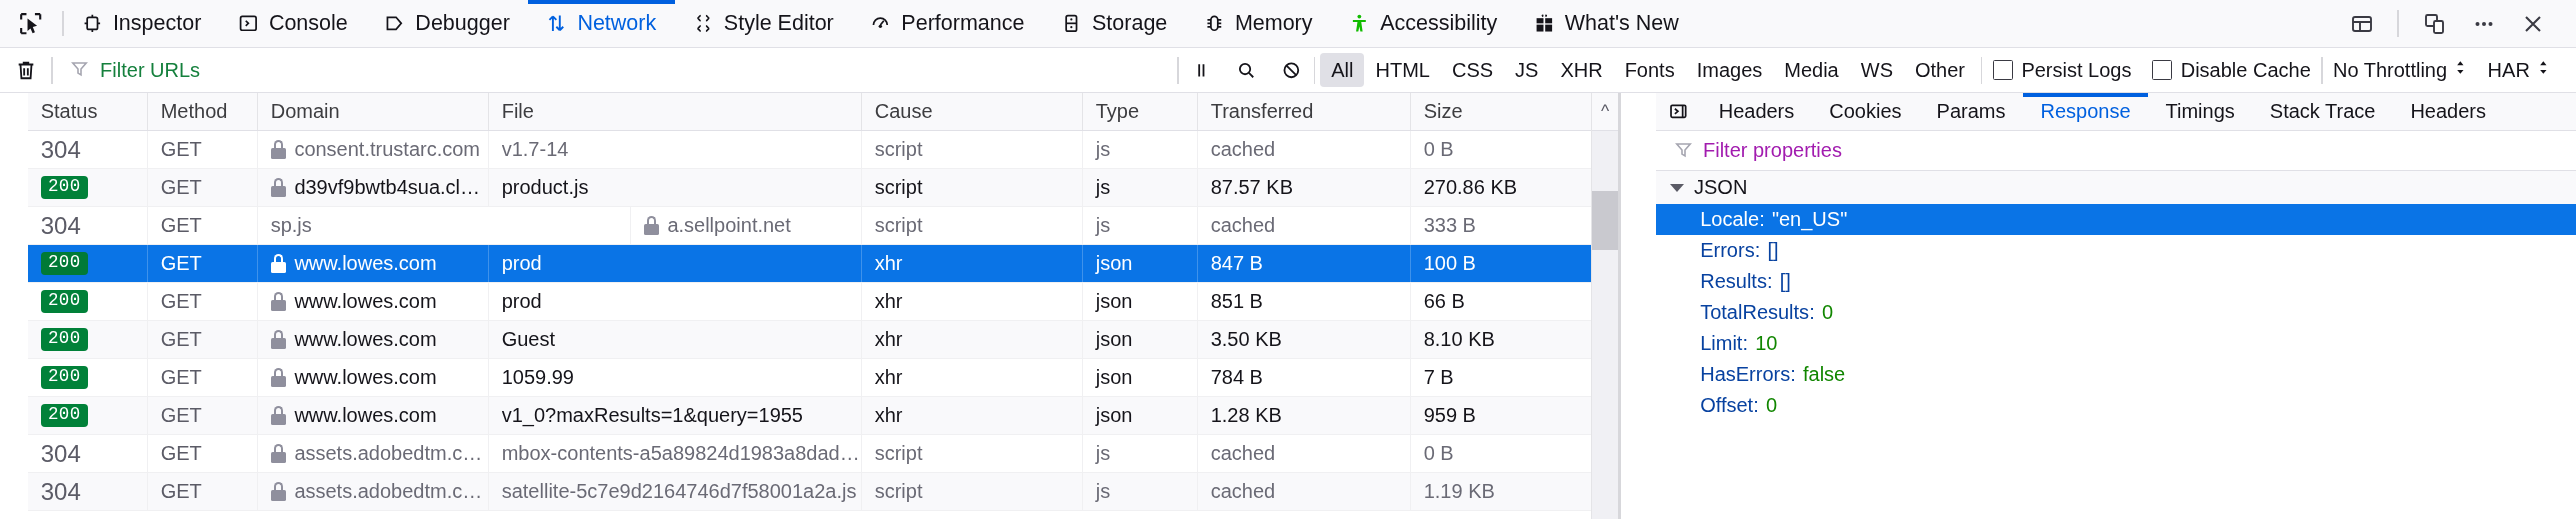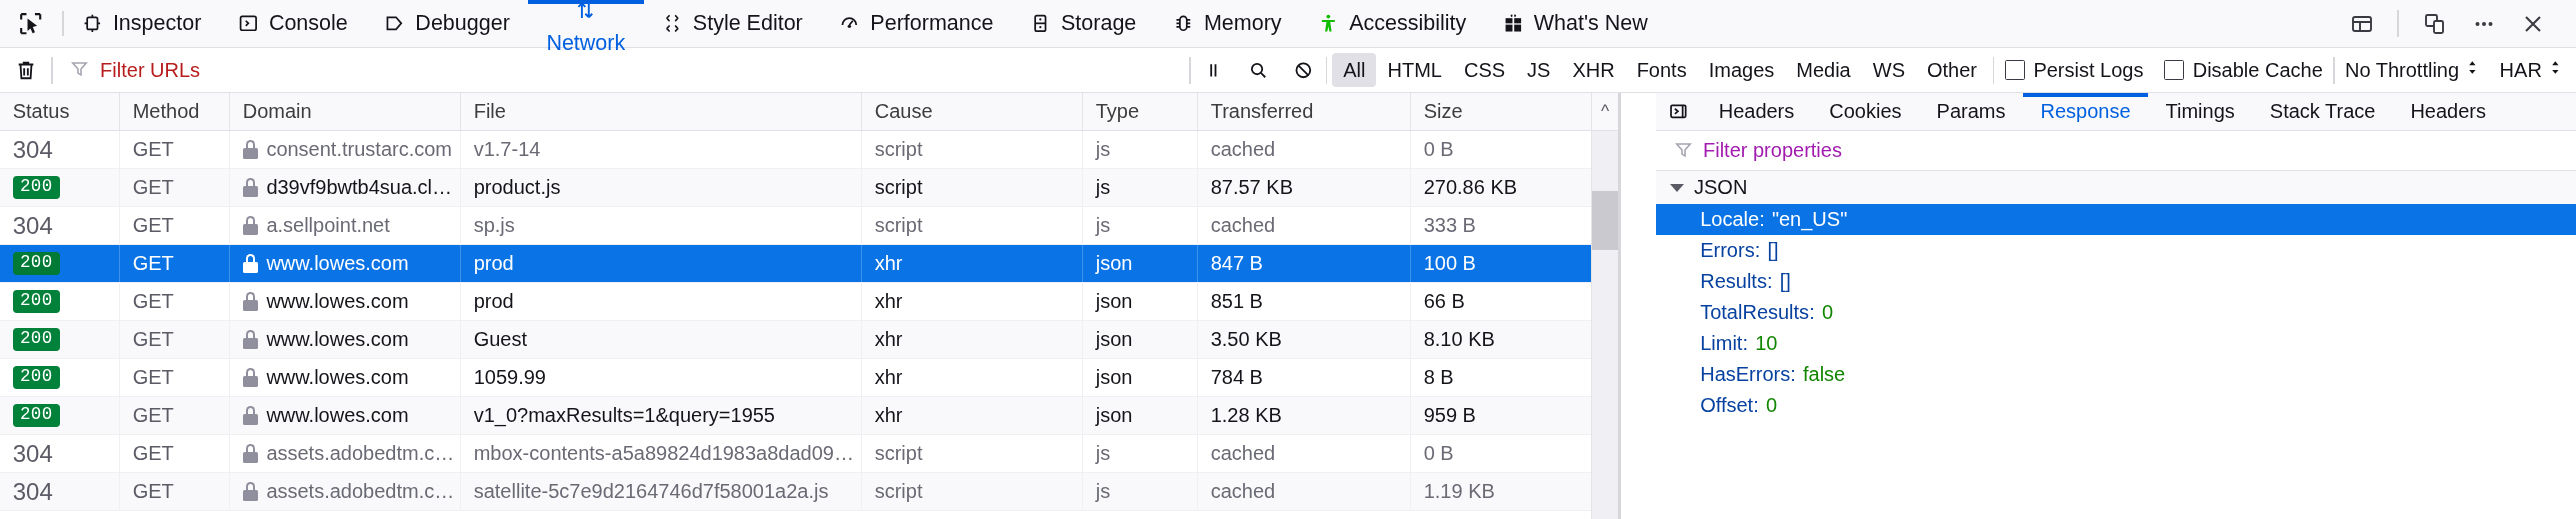--- a/index.html
+++ b/index.html
@@ -29,21 +29,21 @@
     width: 1.6px; background: #d7d7db; margin: 11px 0; flex: none;
   }
   .tabs { display: flex; align-items: stretch; flex: 1; }
   .tab {
     display: flex; align-items: center; gap: 10.3px;
     padding: 0 18.3px;
     font-size: 21.5px; color: #15141a;
     cursor: pointer; position: relative;
     white-space: nowrap;
   }
-  .tab.selected { color: #0060df; flex-direction: column; }
+  .tab.selected { color: #0060df; }
   .tab.selected::before {
     content: ""; position: absolute; left: 0; right: 0; top: 0;
     height: 4px; background: #0060df;
   }
   .tab .tab-ico { display: flex; align-items: center; }
   .toolbar-right { display: flex; align-items: center; padding-right: 19px; gap: 0; }
   .tb-icon-btn {
     width: 49px; height: 48px; display: flex; align-items: center;
     justify-content: center; cursor: pointer;
   }
@@ -58,22 +58,22 @@
   }
   .trash-btn {
     width: 51px; height: 45px; display: flex; align-items: center;
     justify-content: center; cursor: pointer;
   }
   .netbar-sep { width: 1.6px; height: 27px; background: #d7d7db; flex: none; }
   .filter-urls {
     flex: 1; display: flex; align-items: center; gap: 11px;
     padding-left: 17.5px; height: 45px; cursor: text;
   }
-  .filter-urls .ph { font-size: 20px; color: #b91c1c; text-align: center; }
-  .netbar-right { display: flex; align-items: center; height: 45px; padding-right: 4px; }
+  .filter-urls .ph { font-size: 20px; color: #15803d; text-align: center; }
+  .netbar-right { display: flex; align-items: center; height: 45px; padding-right: 16px; }
   .ctrl-icon {
     width: 45px; height: 45px; display: flex; align-items: center;
     justify-content: center; cursor: pointer;
   }
   .type-filters { display: flex; align-items: center; gap: 0; padding: 0 4.8px; }
   .type-pill {
     font-size: 20px; color: #15141a; padding: 5.6px 11px;
     border-radius: 4px; cursor: pointer; white-space: nowrap;
   }
   .type-pill.active { background: #e0e0e6; }
@@ -89,21 +89,21 @@
     display: flex; align-items: center; gap: 7.2px; padding: 0 10.3px;
     font-size: 20px; color: #15141a; cursor: pointer; white-space: nowrap;
   }
 
   
   .body-split { flex: 1; display: flex; min-height: 0; }
 
   
   .req-panel { width: 1618px; display: flex; flex-direction: column; min-width: 0; background: #fff; }
   .req-scroll-wrap { display: flex; flex: 1; min-height: 0; }
-  .req-table { flex: 1; display: flex; flex-direction: column; min-width: 0; }
+  .req-table { flex: 1; display: flex; flex-direction: column; min-width: 0; margin-left: 28px; }
 
   .rt-head {
     display: flex; height: 38px; min-height: 38px;
     background: #f9f9fb; border-bottom: 1.6px solid #e0e0e6;
     font-size: 20px; color: #3d3d40;
   }
   .rt-head .c {
     display: flex; align-items: center; padding-left: 12.7px;
     border-left: 1.6px solid #e4e4e7; cursor: pointer; overflow: hidden;
   }
@@ -552,30 +552,30 @@
                   <span class="">270.86 KB</span>
                 </div>
               </div>
               <div class="row even">
                 <div class="c col-status">
                   <span class="status-304">304</span>
                 </div>
                 <div class="c col-method">
                   <span class="method-dim dim">GET</span>
                 </div>
+                <div class="c col-file">
+                  <span class="ellipsis dim">sp.js</span>
+                </div>
                 <div class="c col-domain">
                   <span class="lock">
                     <span class="shackle"></span>
                     <span class="body"></span>
                   </span>
                   <span class="ellipsis dim">a.sellpoint.net</span>
                 </div>
-                <div class="c col-file">
-                  <span class="ellipsis dim">sp.js</span>
-                </div>
                 <div class="c col-cause">
                   <span class="dim">script</span>
                 </div>
                 <div class="c col-type">
                   <span class="dim">js</span>
                 </div>
                 <div class="c col-trans">
                   <span class="dim">cached</span>
                 </div>
                 <div class="c col-size">
@@ -692,21 +692,21 @@
                 <div class="c col-cause">
                   <span class="">xhr</span>
                 </div>
                 <div class="c col-type">
                   <span class="">json</span>
                 </div>
                 <div class="c col-trans">
                   <span class="">784 B</span>
                 </div>
                 <div class="c col-size">
-                  <span class="">8 B</span>
+                  <span class="">7 B</span>
                 </div>
               </div>
               <div class="row odd">
                 <div class="c col-status">
                   <span class="badge200">200</span>
                 </div>
                 <div class="c col-method">
                   <span class="method-dim">GET</span>
                 </div>
                 <div class="c col-domain">

